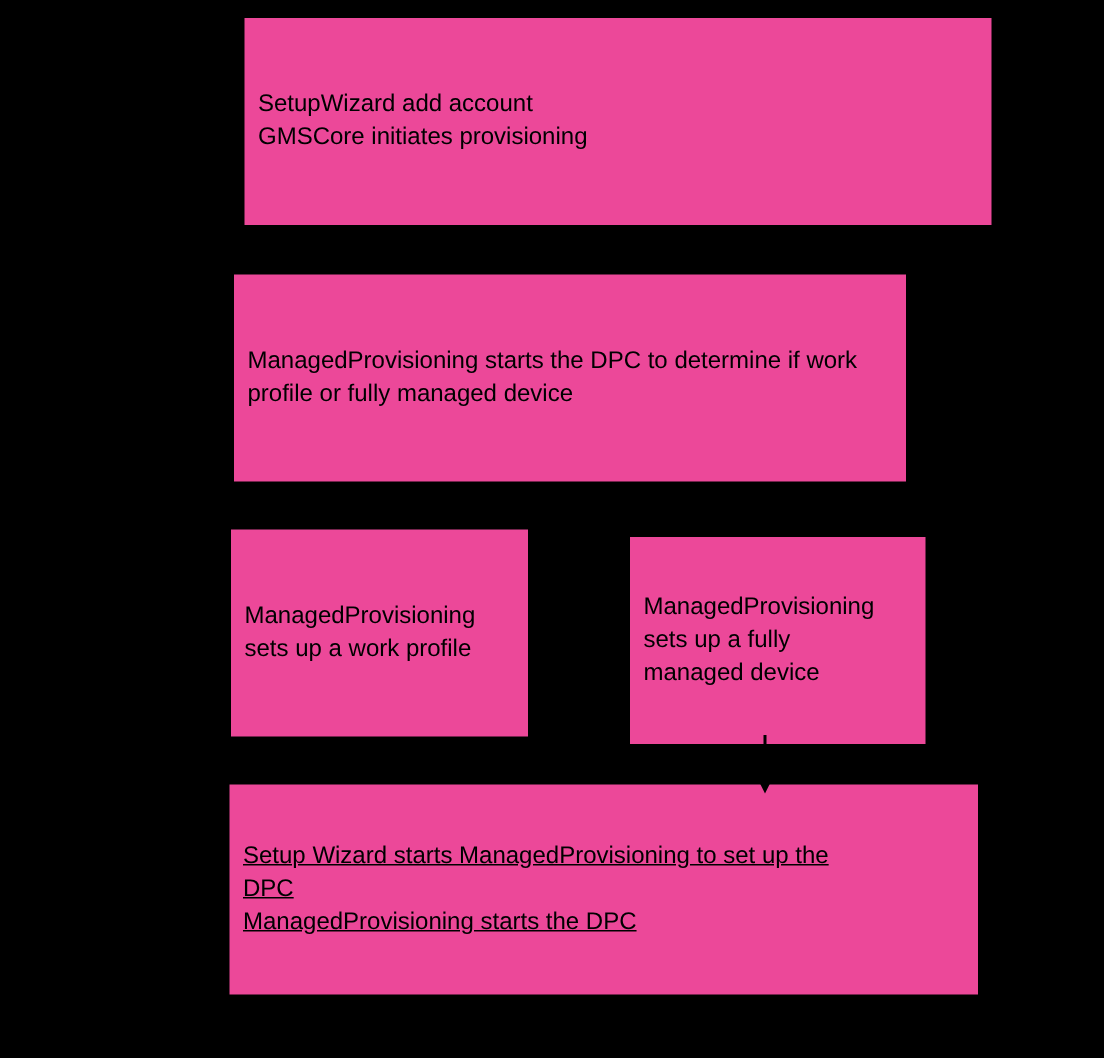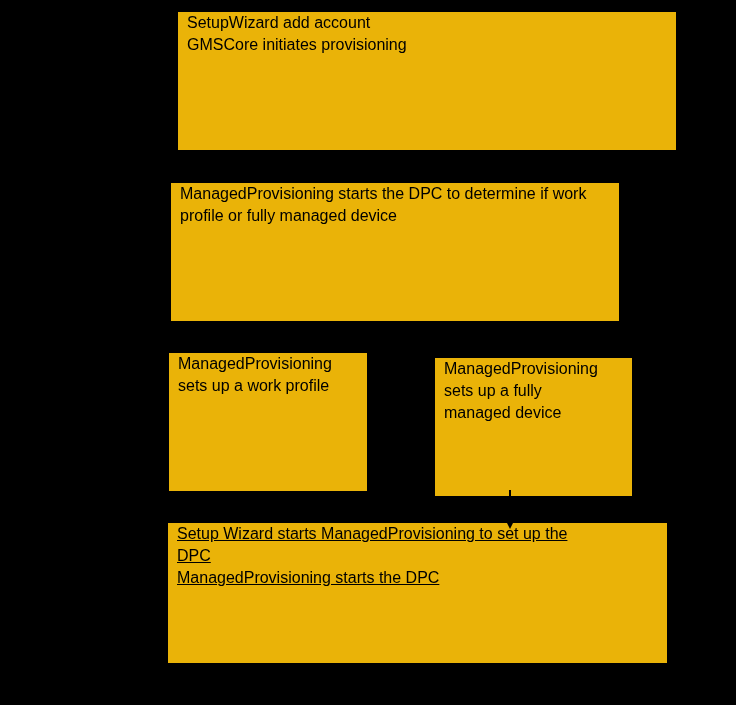--- a/index.html
+++ b/index.html
@@ -10,27 +10,26 @@
   .stage {
     position: relative;
     width: 736px;
     height: 705px;
     background: #000000;
     overflow: hidden;
     font-family: "Liberation Sans", "DejaVu Sans", sans-serif;
   }
   .flow-box {
     position: absolute;
-    background: #eab308;
+    background: #ec4899;
     display: flex;
-    align-items: flex-start;
+    align-items: center;
     box-sizing: border-box;
     padding-left: 9px;
     padding-right: 8px;
-    margin-left: 15px;
   }
   .flow-box .box-text {
     color: #000000;
     font-size: 16px;
     line-height: 22px;
     white-space: pre-line;
     text-align: left;
   }
   .box-account       { left: 163px; top: 12px;  width: 498px; height: 138px; }
   .box-determine     { left: 156px; top: 183px; width: 448px; height: 138px; }

